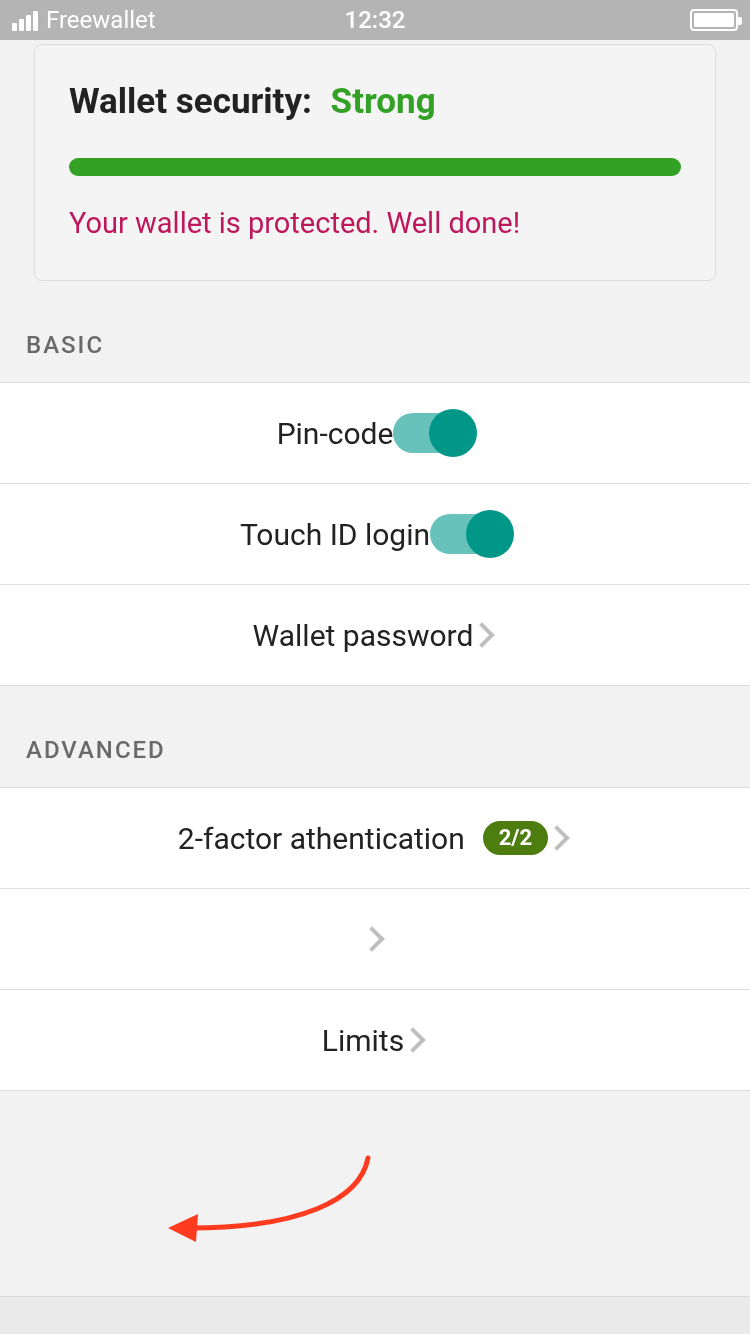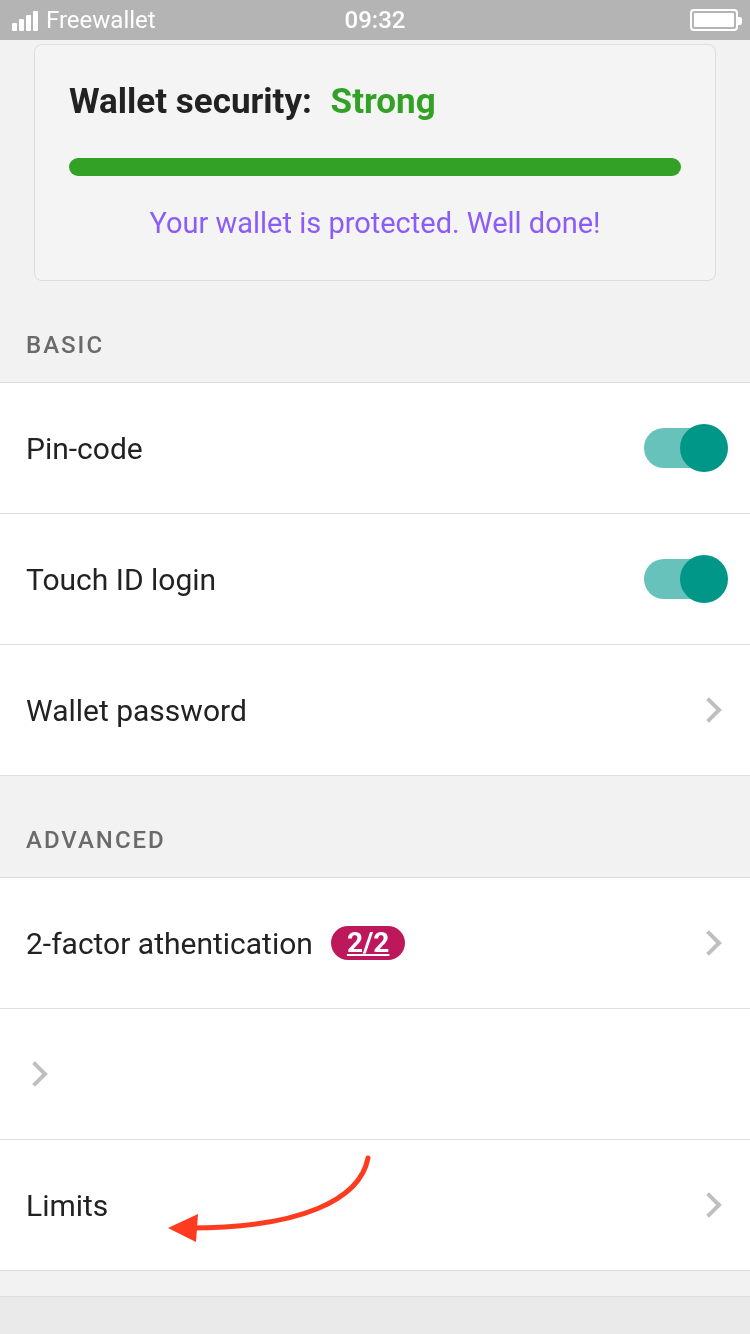--- a/index.html
+++ b/index.html
@@ -44,42 +44,41 @@
   .progress {
     margin-top: 36px;
     height: 18px;
     background: #33a126;
     border-radius: 10px;
     width: 100%;
   }
   .card-sub {
     margin-top: 30px;
     font-size: 29px;
-    color: #8b5cf6;
-    text-align: center;
+    color: #be185d;
   }
 
   
   .section-header {
     font-size: 24px;
     letter-spacing: 2px;
     color: #6a6a6a;
     font-weight: 500;
     padding: 50px 26px 24px 26px;
   }
 
   
   .row {
     background: #fff;
     border-top: 1px solid #ddd;
     border-bottom: 1px solid #ddd;
-    height: 132px;
+    height: 102px;
     display: flex;
     align-items: center;
-    justify-content: space-between;
+    justify-content: center;
     padding: 0 26px;
     font-size: 30px;
     color: #222;
     margin-top: -1px;
     position: relative;
   }
   .row + .row { }
   .row .label-wrap { display:flex; align-items:center; gap:18px; }
 
   
@@ -92,31 +91,30 @@
 
   
   .chevron {
     width: 18px; height: 18px; border-right: 4px solid #bfbfbf; border-bottom: 4px solid #bfbfbf;
     transform: rotate(-45deg);
     margin-right: 6px;
   }
 
   
   .badge {
-    background: #be185d;
+    background: #4d7c0f;
     color: #fff;
-    font-size: 28px;
+    font-size: 22px;
     font-weight: 700;
     border-radius: 18px;
     padding: 4px 16px;
     line-height: 1;
     display: inline-flex;
     align-items: center;
     height: 34px;
-    text-decoration: underline;
   }
 
   
   .arrow-overlay {
     position: absolute;
     left: 0; top: 0; width: 750px; height: 1334px;
     pointer-events: none;
   }
 
   .bottom-bar { height: 38px; background:#eaeaea; border-top:1px solid #ddd; position:absolute; bottom:0; left:0; right:0; }
@@ -127,21 +125,21 @@
 <div class="status-bar">
   <div class="status-left">
     <div class="signal-bars">
       <span></span>
         <span></span>
         <span></span>
         <span></span>
     </div>
     <span>Freewallet</span>
   </div>
-  <div class="status-center">09:32</div>
+  <div class="status-center">12:32</div>
   <div class="battery">
       <div class="fill"></div>
     </div>
 </div>
 
 <div class="card">
   <div class="card-title-row">
     <span>Wallet security:</span>
     <span class="status">Strong</span>
   </div>

